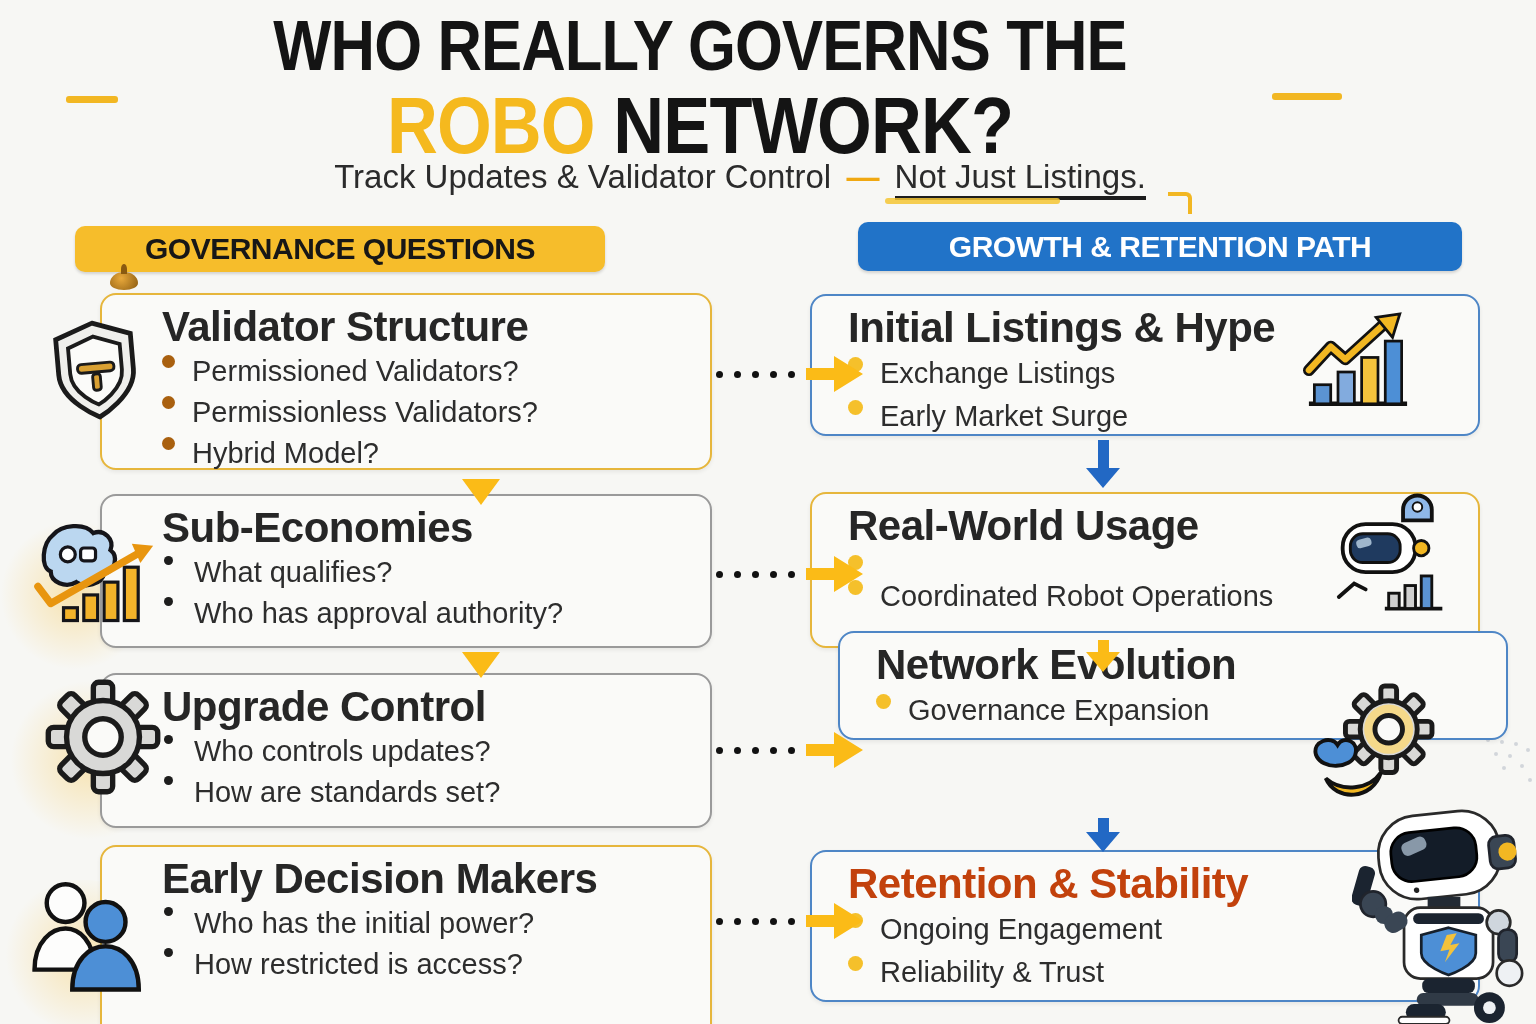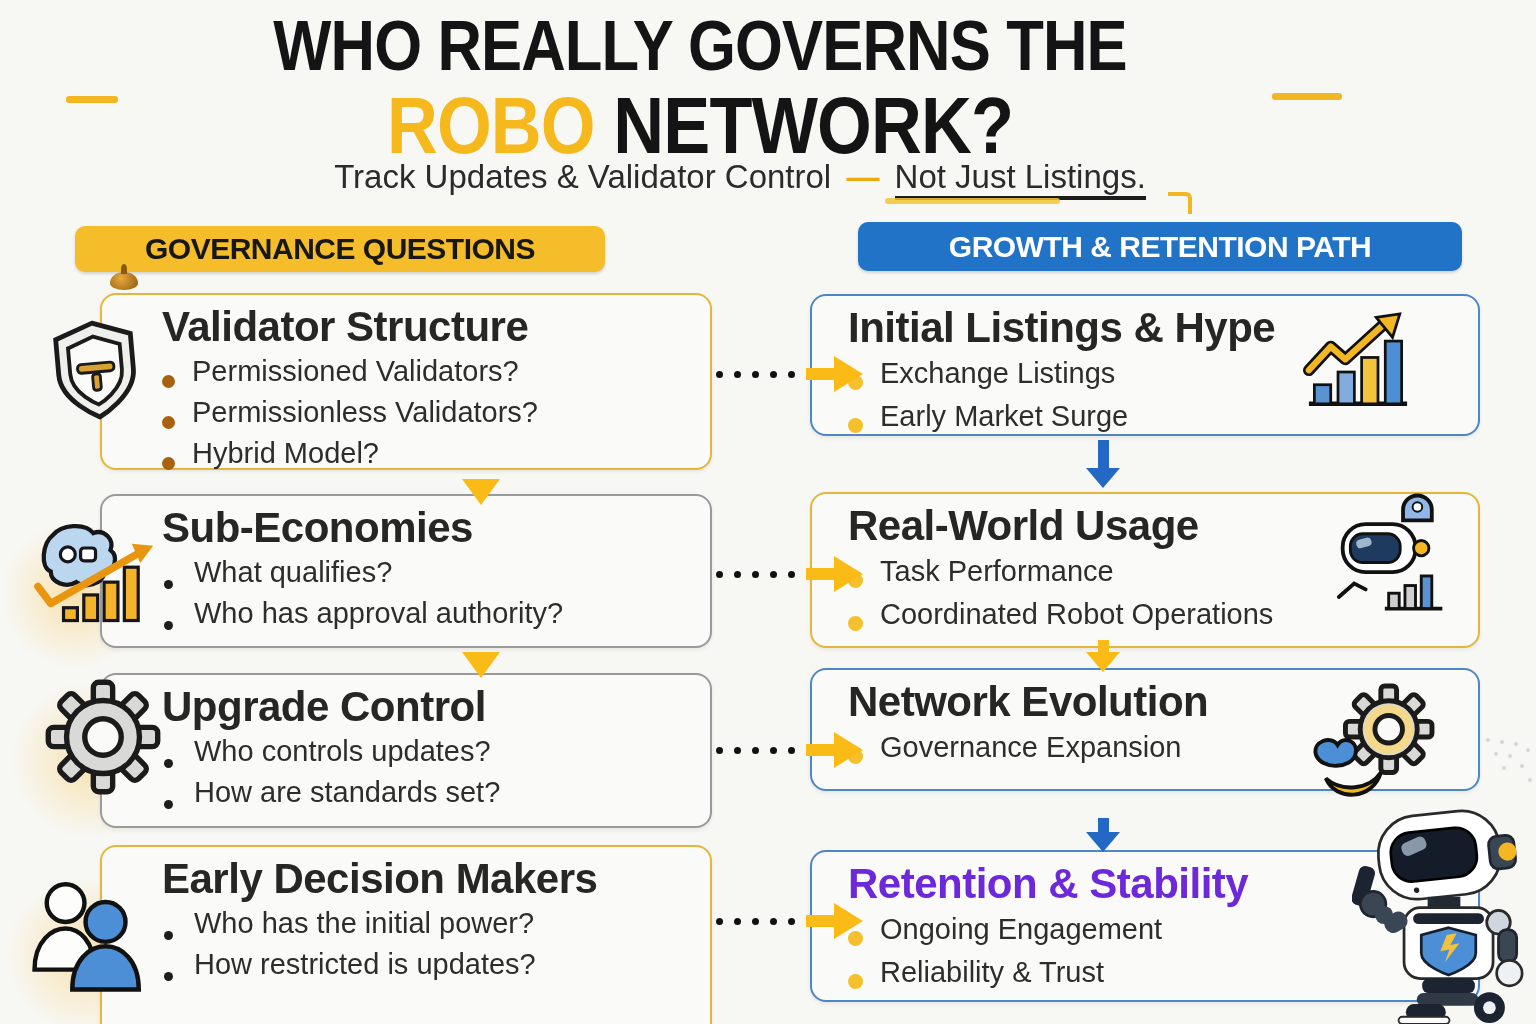--- a/index.html
+++ b/index.html
@@ -30,30 +30,30 @@
   .banner-right { left:858px; top:222px; width:604px; height:49px; background:#2173C8; color:#ffffff; box-shadow:0 2px 3px rgba(0,0,0,.15); }
   .droplet { position:absolute; left:110px; top:272px; width:28px; height:18px; background:radial-gradient(circle at 40% 35%, #E9A93B, #8a5a10); border-radius:50% 50% 50% 50% / 62% 62% 40% 40%; }
   .droplet::before { content:""; position:absolute; left:11px; top:-8px; width:6px; height:10px; background:#8a5a10; border-radius:50% 50% 0 0; }
   
   .card { position:absolute; background:#fafaf8; border-radius:16px; box-shadow:0 2px 4px rgba(0,0,0,.07); z-index:1; }
   .card.b-yellow { border:2px solid #E6B63C; }
   .card.b-gray   { border:2px solid #9a9a9a; }
   .card.b-blue   { border:2px solid #4E86C6; }
   .card h3 { font-size:42px; font-weight:700; color:#262626; letter-spacing:-.5px; }
   .card ul { list-style:none; }
-  .card li { display:flex; align-items:flex-end; font-size:29px; color:#2d2d2d; }
+  .card li { display:flex; align-items:flex-start; font-size:29px; color:#2d2d2d; }
   .dot { flex:none; border-radius:50%; }
   .dot.brown  { width:13px; height:13px; background:#A9600F; margin-right:17px; }
   .dot.black  { width:9px;  height:9px;  background:#1d1d1d; margin-right:21px; margin-left:2px; }
   .dot.yellow { width:15px; height:15px; background:#F5C02B; margin-right:17px; }
   .lcard { left:100px; width:612px; padding:8px 20px 0 60px; }
   .rcard { left:810px; width:670px; padding:8px 20px 0 36px; }
   .lcard li { padding:4px 0; }
   .rcard li { padding:5px 0; }
-  .rcard h3.blue-head { color:#6d28d9; }
+  .rcard h3.blue-head { color:#c2410c; }
   
   .connector { position:absolute; display:flex; align-items:center; z-index:5; }
   .cdot { width:7px; height:7px; border-radius:50%; background:#111; margin-right:11px; }
   .tri-down { position:absolute; width:0; height:0; border-left:19px solid transparent; border-right:19px solid transparent; border-top:26px solid #FBBB17; z-index:4; }
   .varrow { position:absolute; display:flex; flex-direction:column; align-items:center; z-index:4; }
   .varrow .stem { width:11px; }
   .varrow .head { width:0; height:0; border-left:17px solid transparent; border-right:17px solid transparent; }
   .varrow.blue .stem { background:#2268C4; }
   .varrow.blue .head { border-top:20px solid #2268C4; }
   .varrow.yellow .stem { background:#FBBB17; }
@@ -139,21 +139,21 @@
 
   <div class="card lcard b-yellow" style="top:845px;height:195px;">
     <h3>Early Decision Makers</h3>
     <ul>
       <li>
           <span class="dot black"></span>
           <span>Who has the initial power?</span>
         </li>
       <li>
           <span class="dot black"></span>
-          <span>How restricted is updates?</span>
+          <span>How restricted is access?</span>
         </li>
     </ul>
   </div>
 
   <div class="card rcard b-blue" style="top:294px;height:142px;">
     <h3>Initial Listings &amp; Hype</h3>
     <ul>
       <li>
           <span class="dot yellow"></span>
           <span>Exchange Listings</span>
@@ -163,30 +163,29 @@
           <span>Early Market Surge</span>
         </li>
     </ul>
   </div>
 
   <div class="card rcard b-yellow" style="top:492px;height:156px;">
     <h3>Real-World Usage</h3>
     <ul>
       <li>
           <span class="dot yellow"></span>
-          <span>Task Performance</span>
         </li>
       <li>
           <span class="dot yellow"></span>
           <span>Coordinated Robot Operations</span>
         </li>
     </ul>
   </div>
 
-  <div class="card rcard b-blue" style="top:668px;height:123px;">
+  <div class="card rcard b-blue" style="top:631px;height:109px;margin-left:28px;">
     <h3>Network Evolution</h3>
     <ul>
       <li>
           <span class="dot yellow"></span>
           <span>Governance Expansion</span>
         </li>
     </ul>
   </div>
 
   <div class="card rcard b-blue" style="top:850px;height:152px;">

